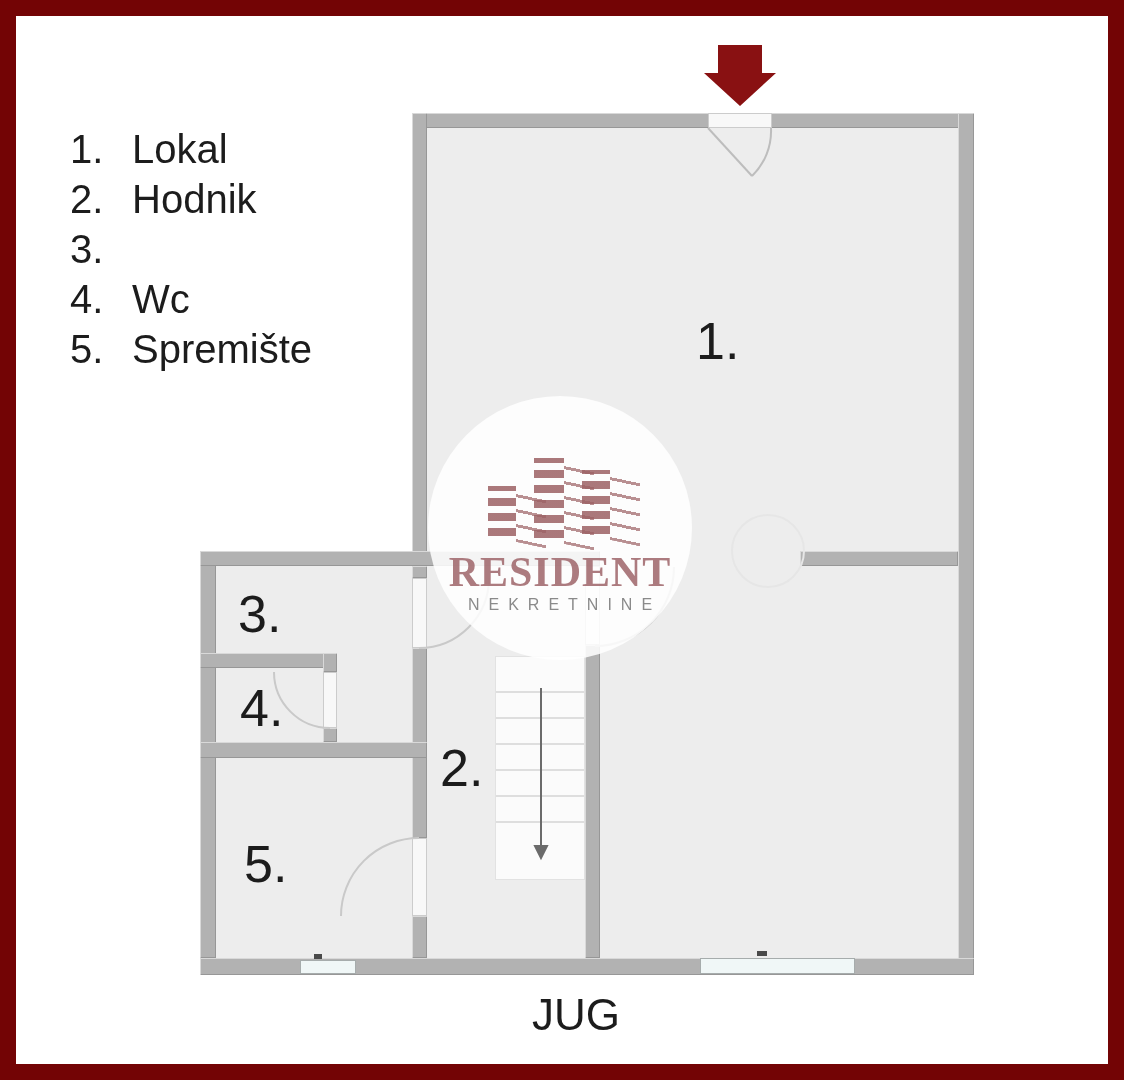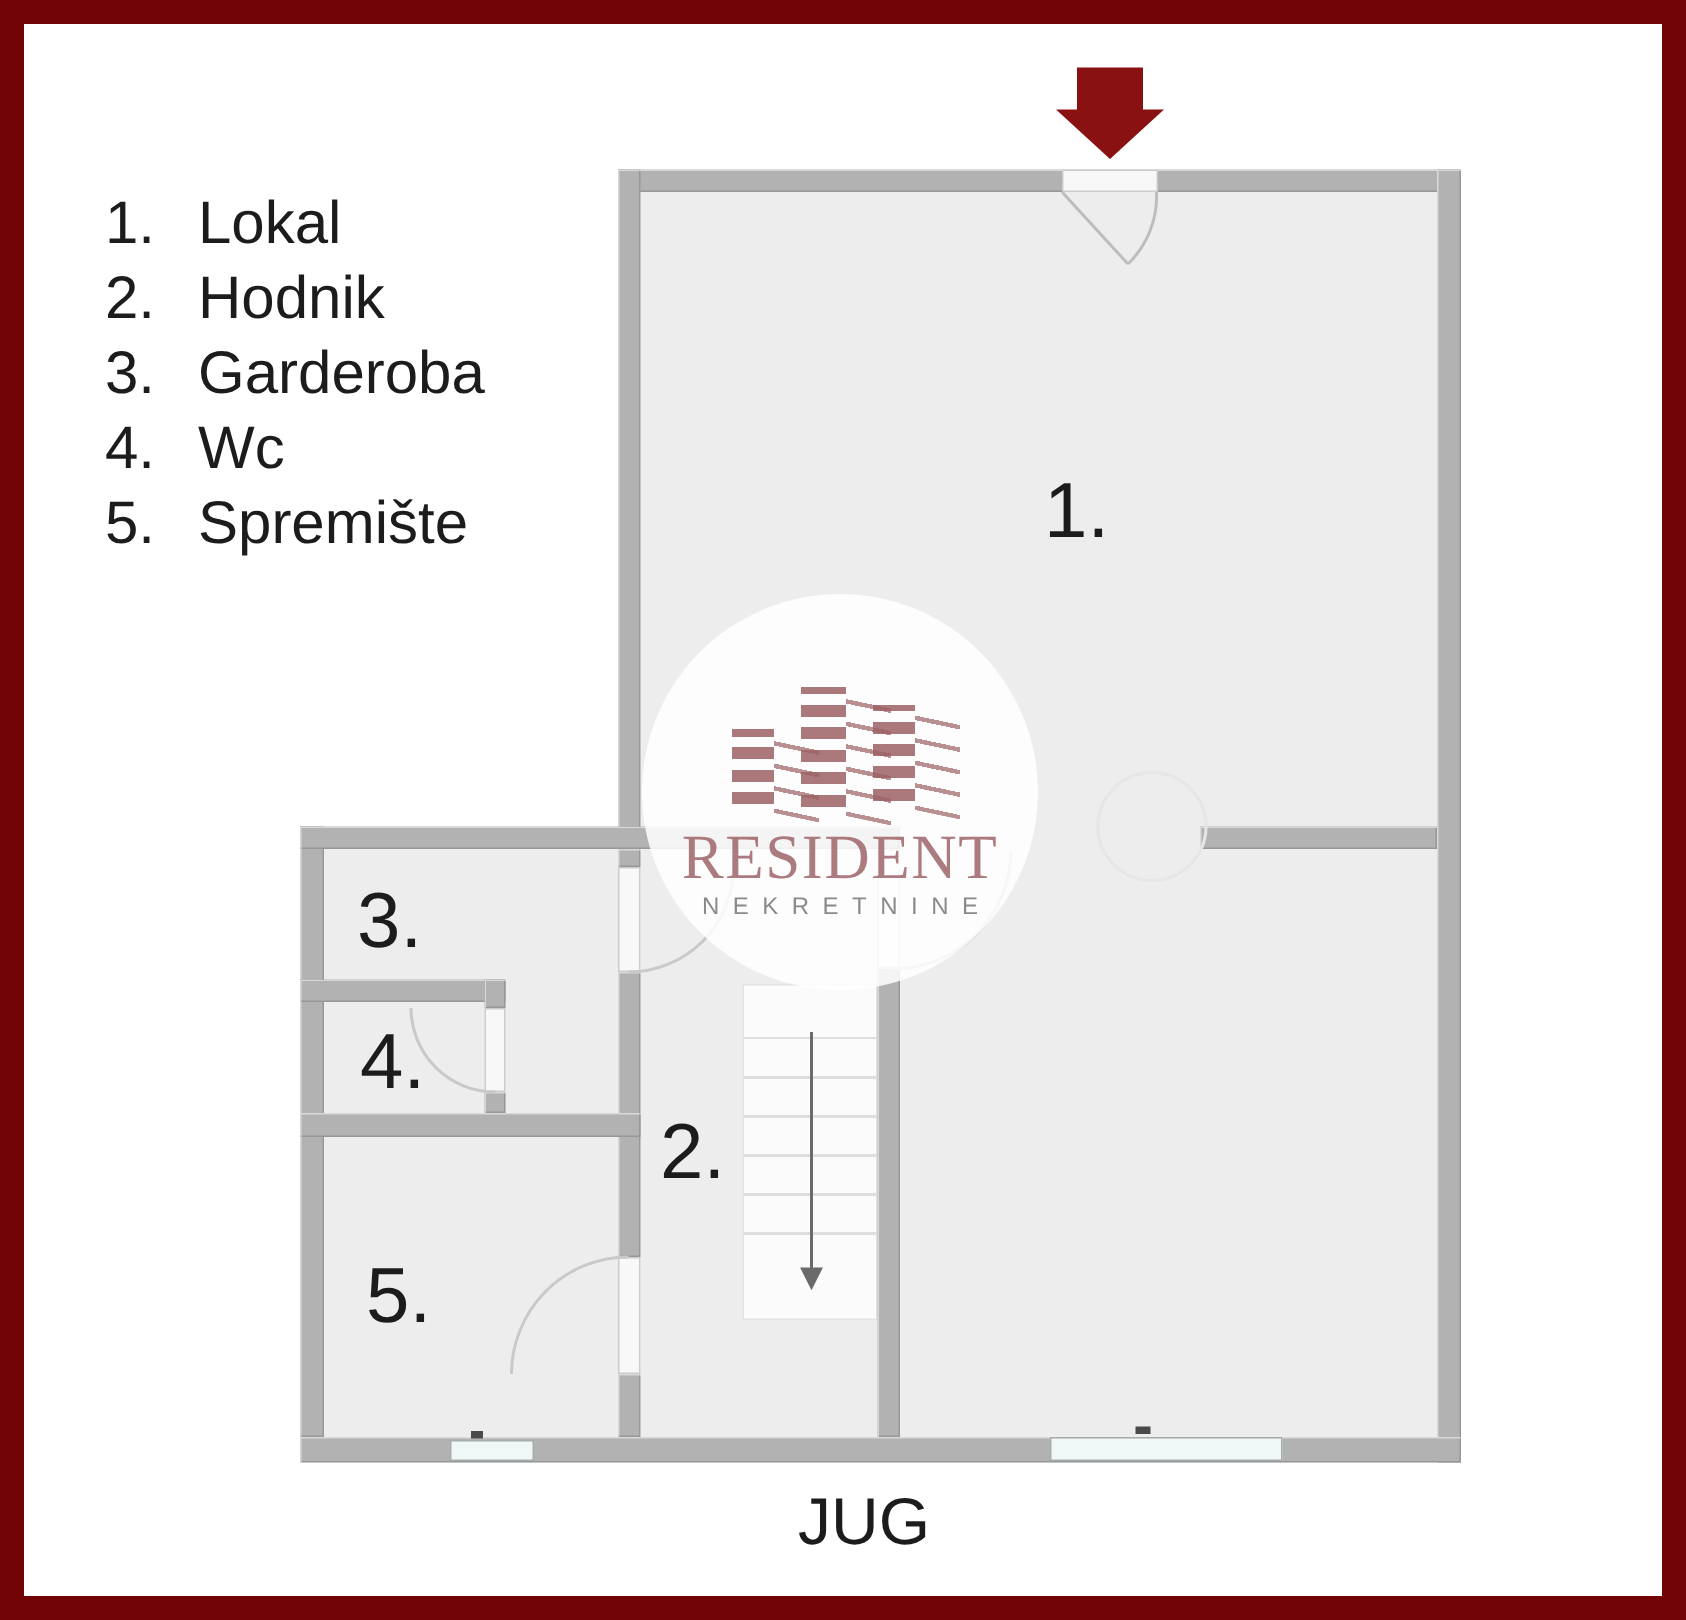--- a/index.html
+++ b/index.html
@@ -47,21 +47,21 @@
   .tower::after{
     content:"";position:absolute;left:100%;top:6px;width:30px;height:100%;
     background:repeating-linear-gradient(to top,rgba(156,97,100,.7) 0 3px,rgba(0,0,0,0) 3px 15px);
     transform:skewY(12deg);transform-origin:left top;
   }
   .tower-left{left:2px;width:28px;height:50px;bottom:8px;}
   .tower-mid{left:48px;width:30px;height:80px;bottom:6px;}
   .tower-right{left:96px;width:28px;height:64px;bottom:10px;}
   .brand{
     position:absolute;left:0;top:152px;width:100%;
-    font-family:"Liberation Serif", serif;font-weight:normal;font-size:42px;
+    font-family:"Liberation Serif", serif;font-weight:bold;font-size:42px;
     letter-spacing:1px;color:rgba(158,100,104,.85);
   }
   .brand-sub{
     position:absolute;left:0;top:200px;width:100%;
     font-size:16px;letter-spacing:9px;text-indent:9px;color:rgba(125,125,125,.9);
   }
 </style>
 </head>
 <body>
 
@@ -69,21 +69,20 @@
   <div class="legend-row">
     <span class="legend-num">1.</span>
     <span>Lokal</span>
   </div>
   <div class="legend-row">
     <span class="legend-num">2.</span>
     <span>Hodnik</span>
   </div>
   <div class="legend-row">
     <span class="legend-num">3.</span>
-    <span>Garderoba</span>
   </div>
   <div class="legend-row">
     <span class="legend-num">4.</span>
     <span>Wc</span>
   </div>
   <div class="legend-row">
     <span class="legend-num">5.</span>
     <span>Spremište</span>
   </div>
 </div>

